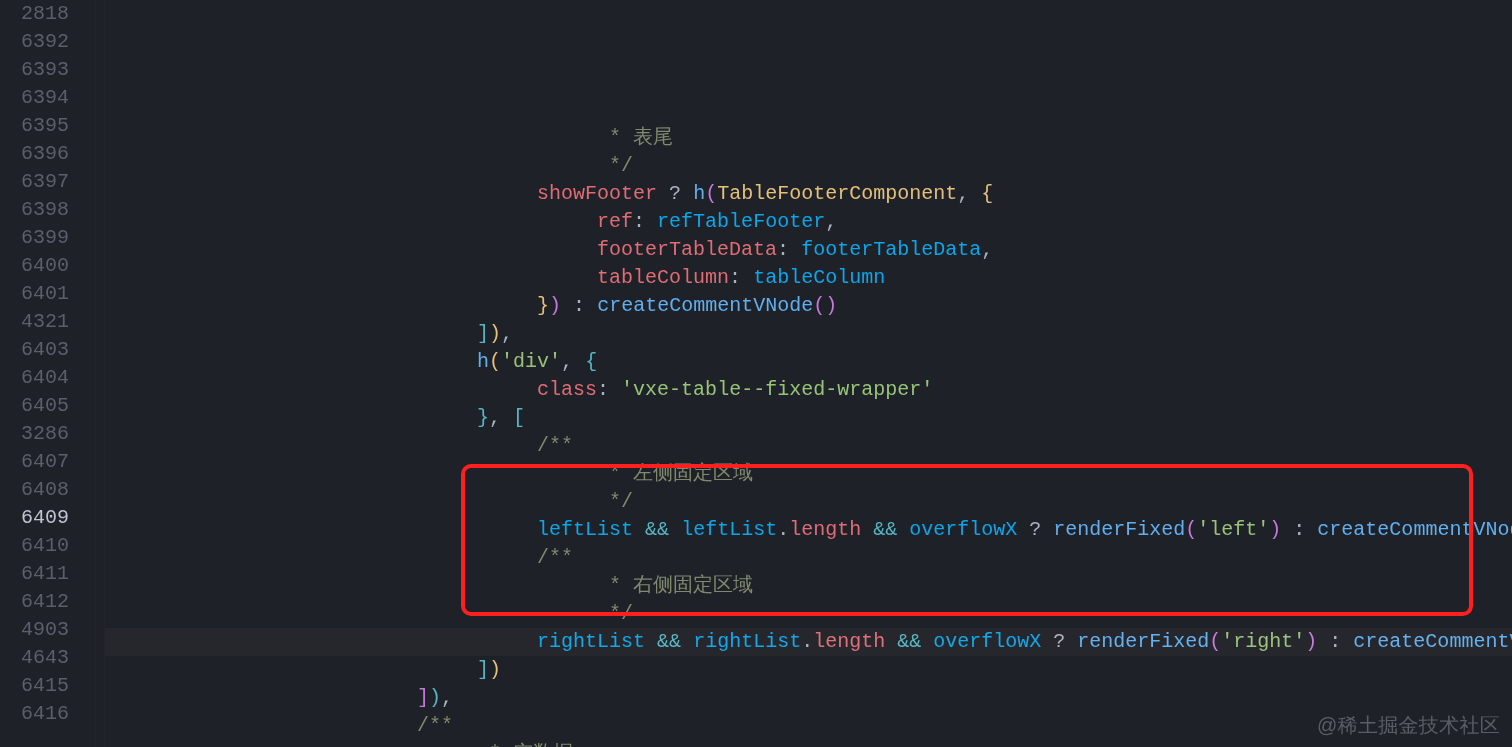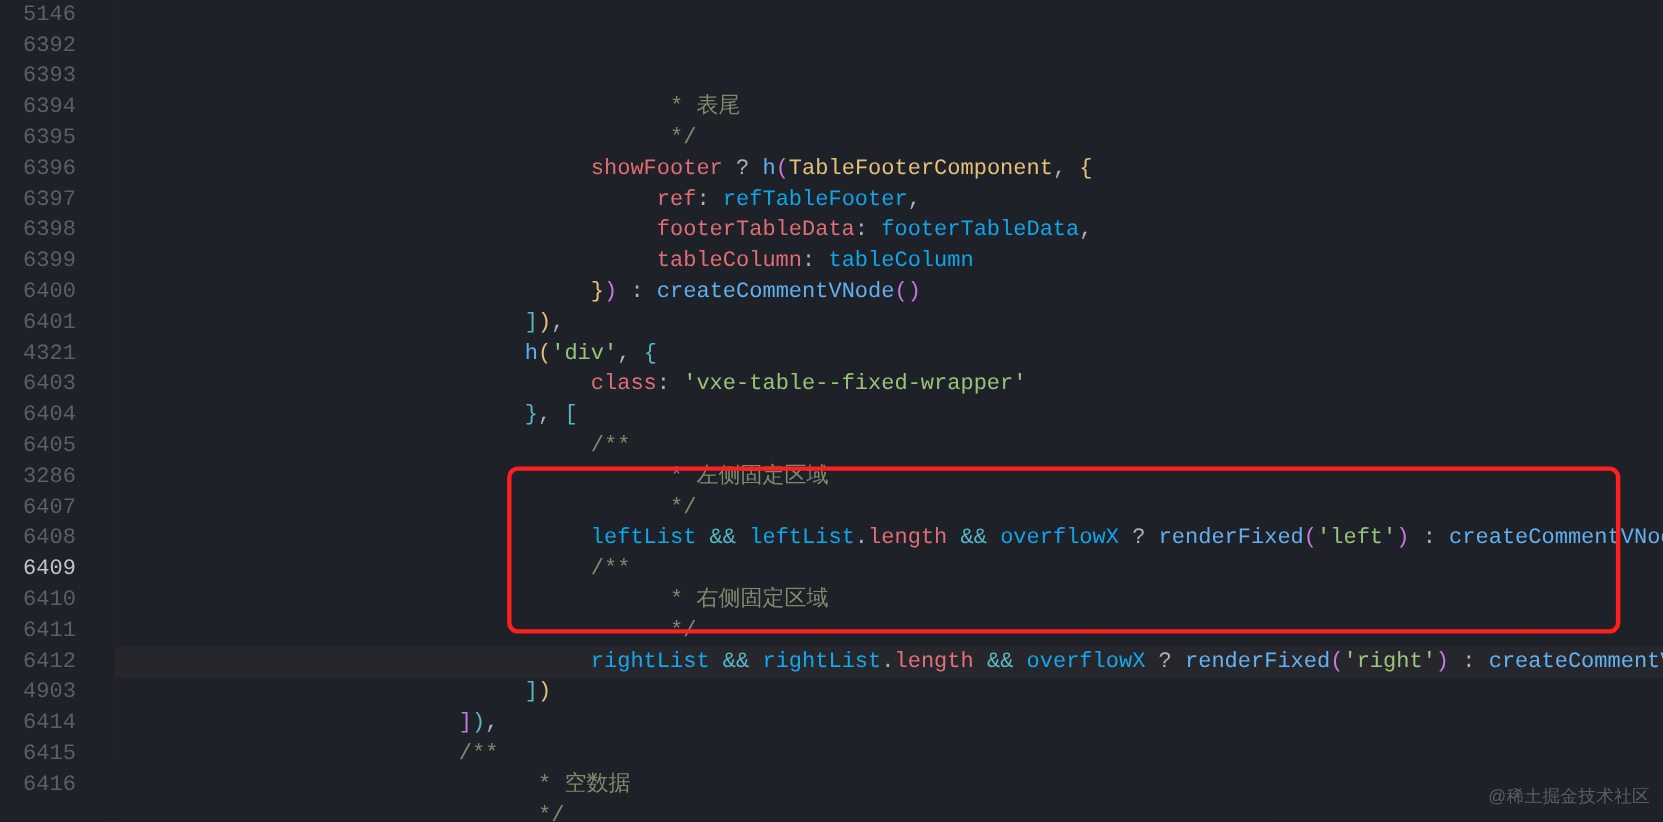--- a/index.html
+++ b/index.html
@@ -34,20 +34,21 @@
     flex-shrink: 0;
     border-left: 1px solid #2c2f36;
     border-right: 1px solid #2c2f36;
     opacity: .25;
   }
   .code-wrap {
     flex: 1;
     position: relative;
     white-space: pre;
     overflow: hidden;
+    margin-top: 40px;
   }
   .line {
     height: 28px;
     padding-left: 0;
     position: relative;
   }
   .line.current::before {
     content: "";
     position: absolute;
     left: -105px;
@@ -75,31 +76,31 @@
     border: 4px solid #ff1f1f;
     border-radius: 10px;
     pointer-events: none;
   }
   .watermark {
     position: absolute;
     right: 12px;
     bottom: 8px;
     color: #8a8f98;
     font-family: -apple-system, "PingFang SC", sans-serif;
-    font-size: 16px;
+    font-size: 20px;
     opacity: .55;
     letter-spacing: .3px;
   }
 </style>
 </head>
 <body>
 
 <div class="editor">
   <div class="gutter" id="gutter">
-      <div class="ln">5146</div>
+      <div class="ln">2818</div>
       <div class="ln">6392</div>
       <div class="ln">6393</div>
       <div class="ln">6394</div>
       <div class="ln">6395</div>
       <div class="ln">6396</div>
       <div class="ln">6397</div>
       <div class="ln">6398</div>
       <div class="ln">6399</div>
       <div class="ln">6400</div>
       <div class="ln">6401</div>
@@ -108,21 +109,21 @@
       <div class="ln">6404</div>
       <div class="ln">6405</div>
       <div class="ln">3286</div>
       <div class="ln">6407</div>
       <div class="ln">6408</div>
       <div class="ln active">6409</div>
       <div class="ln">6410</div>
       <div class="ln">6411</div>
       <div class="ln">6412</div>
       <div class="ln">4903</div>
-      <div class="ln">6414</div>
+      <div class="ln">4643</div>
       <div class="ln">6415</div>
       <div class="ln">6416</div>
     </div>
   <div class="fold-ribbon"></div>
   <div class="code-wrap" id="code">
     
   <div class="line" style="padding-left: 12px;"><span class="c-default">                                        </span><span class="c-comment"> * 表尾</span></div><div class="line" style="padding-left: 12px;"><span class="c-default">                                        </span><span class="c-comment"> */</span></div><div class="line" style="padding-left: 12px;"><span class="c-default">                                   </span><span class="c-ident">showFooter</span><span class="c-punc"> ? </span><span class="c-func">h</span><span class="c-bracket-p">(</span><span class="c-class">TableFooterComponent</span><span class="c-punc">, </span><span class="c-bracket-y">{</span></div><div class="line" style="padding-left: 12px;"><span class="c-default">                                        </span><span class="c-ident">ref</span><span class="c-punc">: </span><span class="c-default">refTableFooter</span><span class="c-punc">,</span></div><div class="line" style="padding-left: 12px;"><span class="c-default">                                        </span><span class="c-ident">footerTableData</span><span class="c-punc">: </span><span class="c-default">footerTableData</span><span class="c-punc">,</span></div><div class="line" style="padding-left: 12px;"><span class="c-default">                                        </span><span class="c-ident">tableColumn</span><span class="c-punc">: </span><span class="c-default">tableColumn</span></div><div class="line" style="padding-left: 12px;"><span class="c-default">                                   </span><span class="c-bracket-y">}</span><span class="c-bracket-p">)</span><span class="c-punc"> : </span><span class="c-func">createCommentVNode</span><span class="c-bracket-p">(</span><span class="c-bracket-p">)</span></div><div class="line" style="padding-left: 12px;"><span class="c-default">                              </span><span class="c-bracket-b">]</span><span class="c-bracket-y">)</span><span class="c-punc">,</span></div><div class="line" style="padding-left: 12px;"><span class="c-default">                              </span><span class="c-func">h</span><span class="c-bracket-y">(</span><span class="c-string">'div'</span><span class="c-punc">, </span><span class="c-bracket-b">{</span></div><div class="line" style="padding-left: 12px;"><span class="c-default">                                   </span><span class="c-ident">class</span><span class="c-punc">: </span><span class="c-string">'vxe-table--fixed-wrapper'</span></div><div class="line" style="padding-left: 12px;"><span class="c-default">                              </span><span class="c-bracket-b">}</span><span class="c-punc">, </span><span class="c-bracket-b">[</span></div><div class="line" style="padding-left: 12px;"><span class="c-default">                                   </span><span class="c-comment">/**</span></div><div class="line" style="padding-left: 12px;"><span class="c-default">                                        </span><span class="c-comment"> * 左侧固定区域</span></div><div class="line" style="padding-left: 12px;"><span class="c-default">                                        </span><span class="c-comment"> */</span></div><div class="line" style="padding-left: 12px;"><span class="c-default">                                   </span><span class="c-default">leftList </span><span class="c-op">&amp;&amp;</span><span class="c-default"> leftList</span><span class="c-punc">.</span><span class="c-ident">length</span><span class="c-default"> </span><span class="c-op">&amp;&amp;</span><span class="c-default"> overflowX </span><span class="c-punc">? </span><span class="c-func">renderFixed</span><span class="c-bracket-p">(</span><span class="c-string">'left'</span><span class="c-bracket-p">)</span><span class="c-punc"> : </span><span class="c-func">createCommentVNode</span></div><div class="line" style="padding-left: 12px;"><span class="c-default">                                   </span><span class="c-comment">/**</span></div><div class="line" style="padding-left: 12px;"><span class="c-default">                                        </span><span class="c-comment"> * 右侧固定区域</span></div><div class="line" style="padding-left: 12px;"><span class="c-default">                                        </span><span class="c-comment"> */</span></div><div class="line current" style="padding-left: 12px;"><span class="c-default">                                   </span><span class="c-default">rightList </span><span class="c-op">&amp;&amp;</span><span class="c-default"> rightList</span><span class="c-punc">.</span><span class="c-ident">length</span><span class="c-default"> </span><span class="c-op">&amp;&amp;</span><span class="c-default"> overflowX </span><span class="c-punc">? </span><span class="c-func">renderFixed</span><span class="c-bracket-p">(</span><span class="c-string">'right'</span><span class="c-bracket-p">)</span><span class="c-punc"> : </span><span class="c-func">createCommentVNode</span></div><div class="line" style="padding-left: 12px;"><span class="c-default">                              </span><span class="c-bracket-b">]</span><span class="c-bracket-y">)</span></div><div class="line" style="padding-left: 12px;"><span class="c-default">                         </span><span class="c-bracket-p">]</span><span class="c-bracket-b">)</span><span class="c-punc">,</span></div><div class="line" style="padding-left: 12px;"><span class="c-default">                         </span><span class="c-comment">/**</span></div><div class="line" style="padding-left: 12px;"><span class="c-default">                              </span><span class="c-comment"> * 空数据</span></div><div class="line" style="padding-left: 12px;"><span class="c-default">                              </span><span class="c-comment"> */</span></div><div class="highlight-box" id="hl" style="top: 424px; left: 356px; width: 1012px; height: 152px;"></div></div>
   <div class="watermark">@稀土掘金技术社区</div>
 </div>
 

